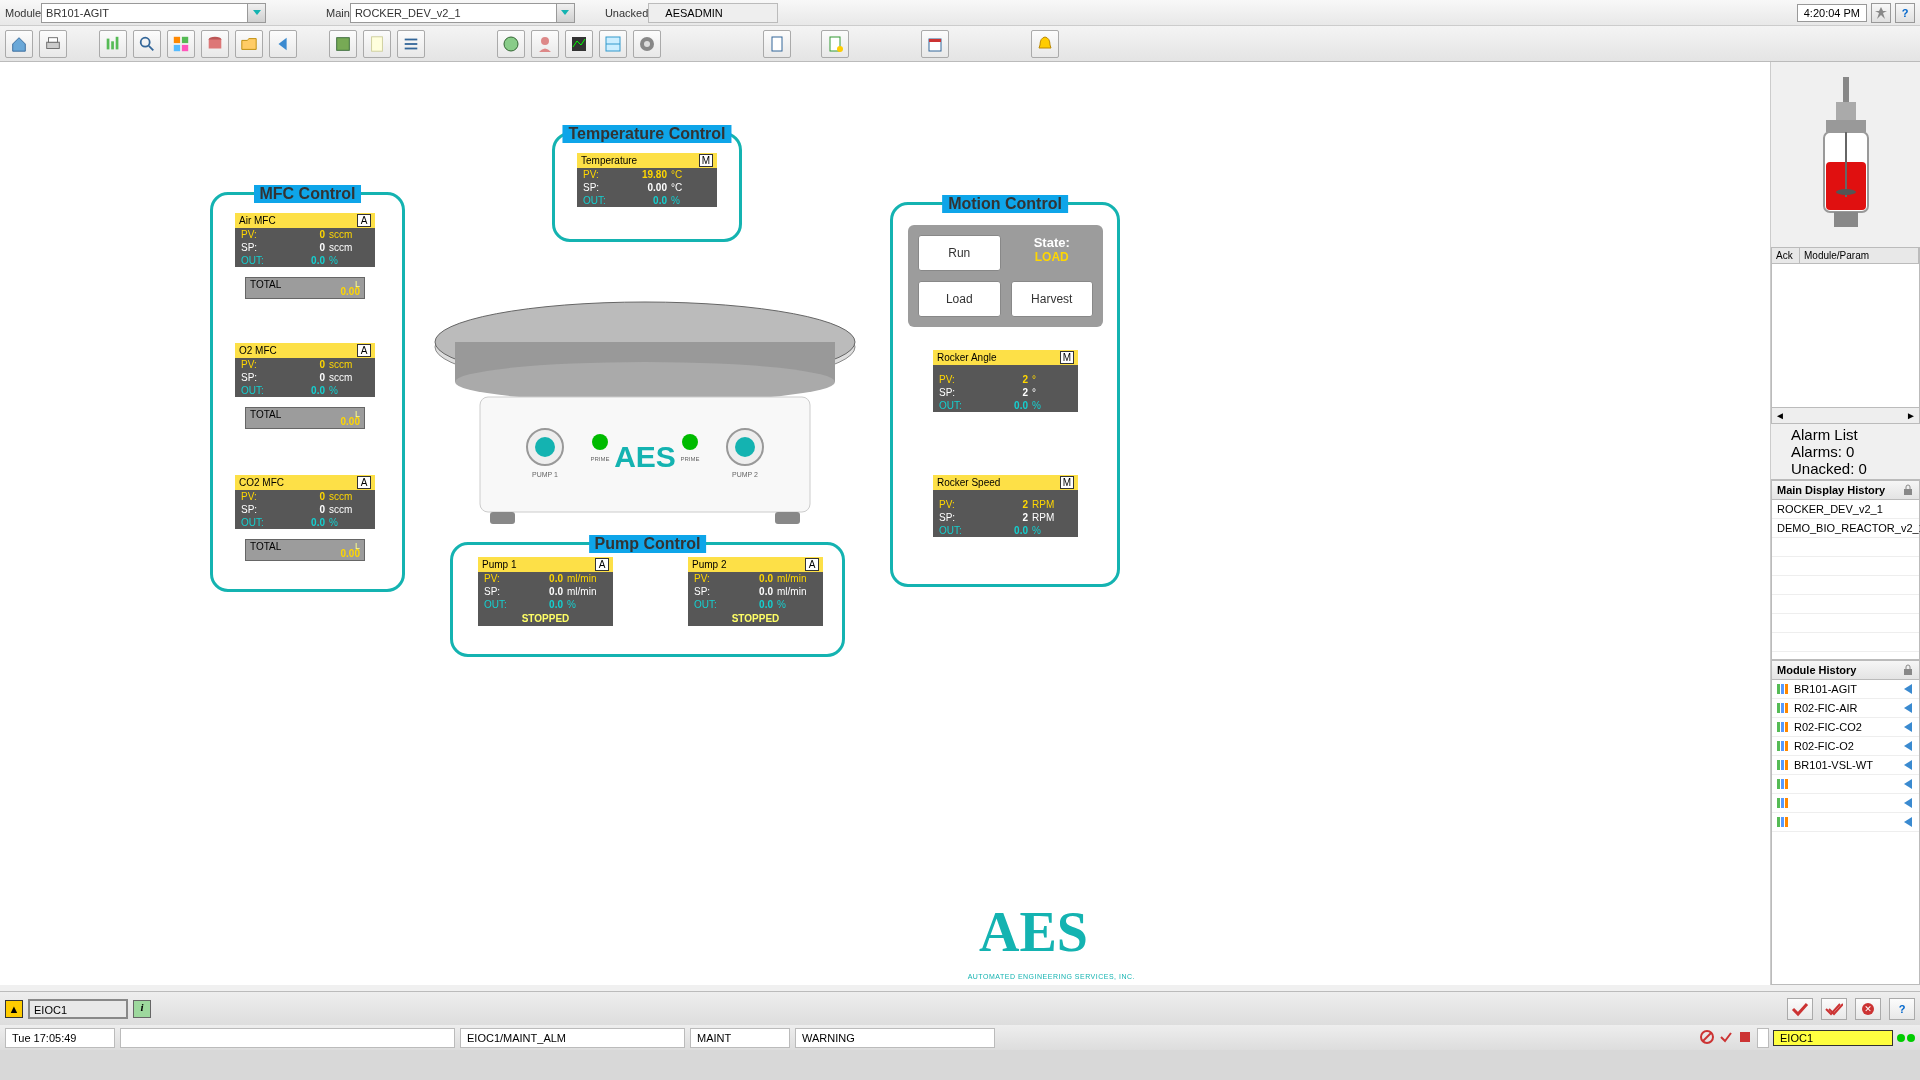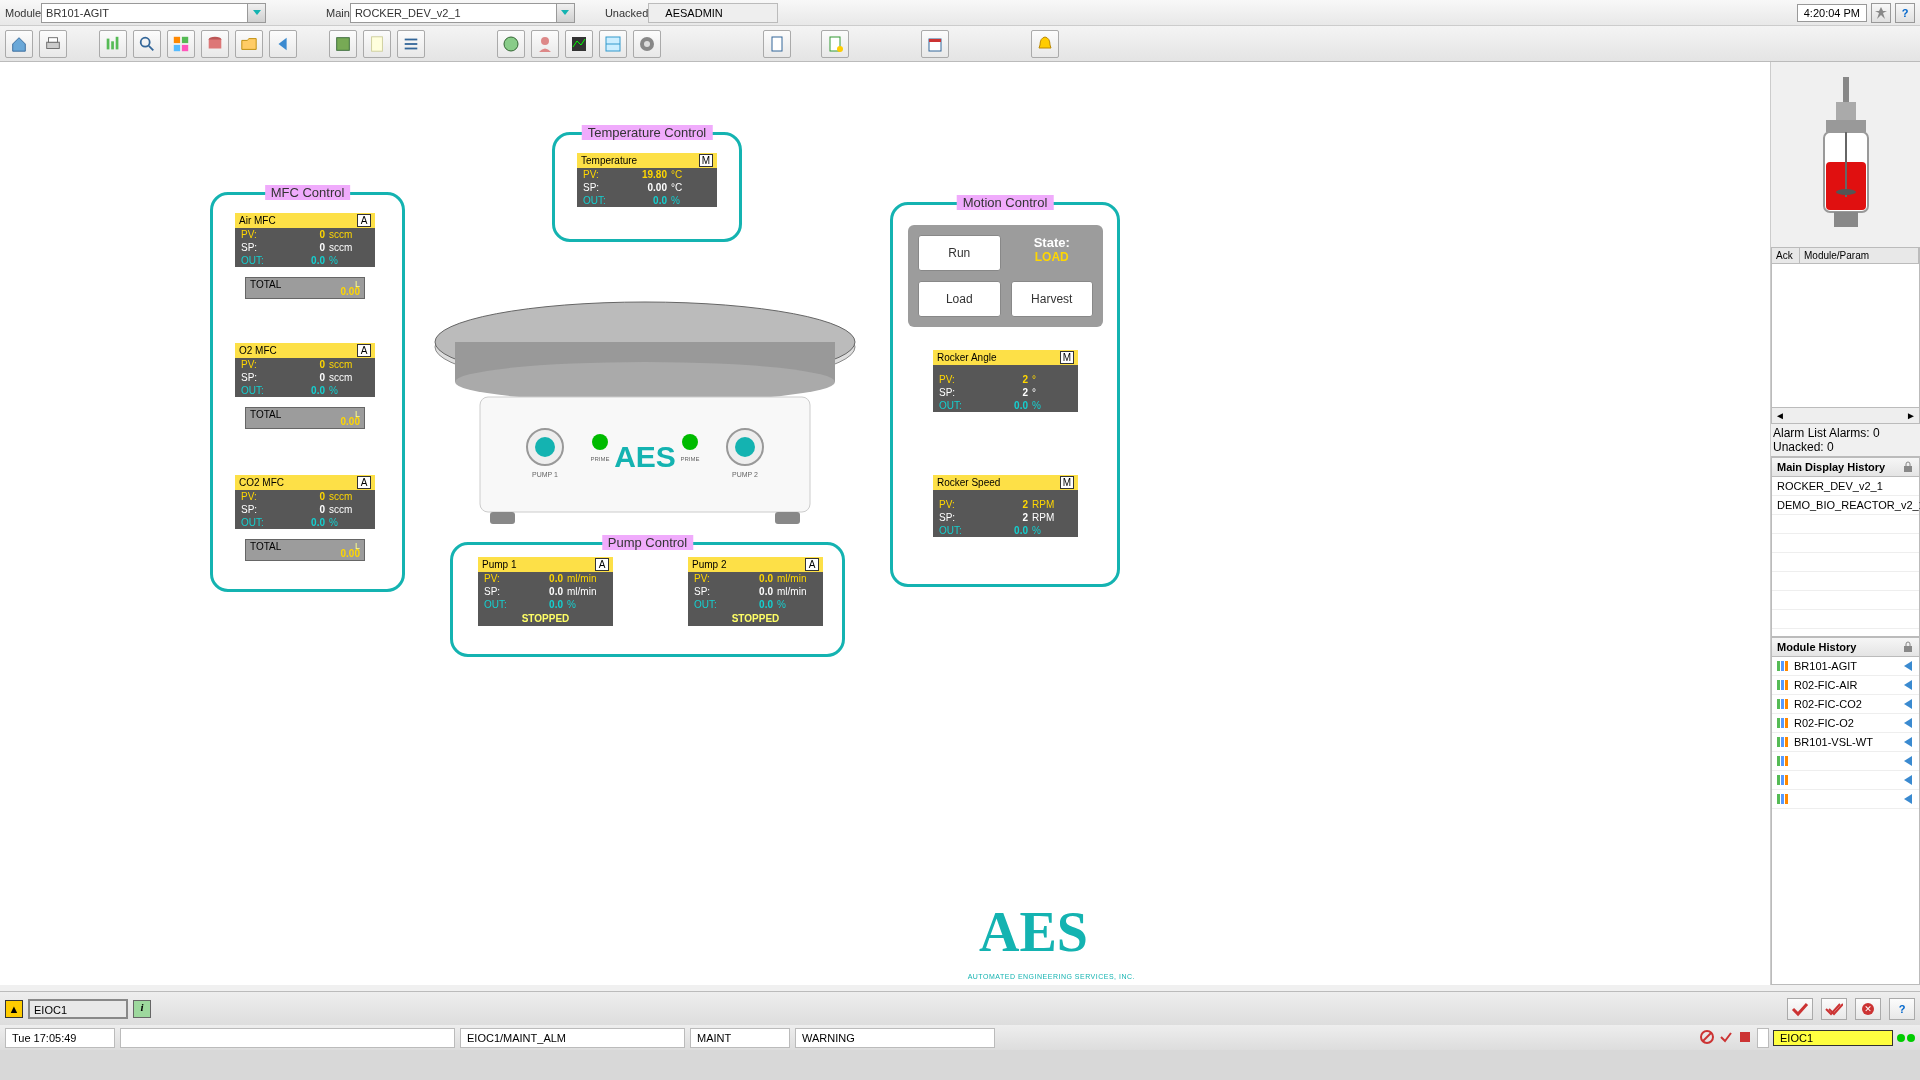--- a/index.html
+++ b/index.html
@@ -20,21 +20,21 @@
 .toolbar { height: 36px; background: linear-gradient(#f4f4f4,#e4e4e4); border-bottom: 1px solid #bbb; display: flex; align-items: center; padding: 0 5px; gap: 6px; }
 .toolbar .tb-btn { width: 28px; height: 28px; background: linear-gradient(#fcfcfc,#e8e8e8); border: 1px solid #aaa; border-radius: 2px; display: flex; align-items: center; justify-content: center; }
 .toolbar .tb-sep { width: 20px; }
 
 
 .main-area { position: absolute; top: 62px; left: 0; right: 0; bottom: 95px; background: #fff; }
 .canvas { position: absolute; top: 0; left: 0; width: 1295px; height: 100%; background: #fff; }
 
 
 .group-box { position: absolute; border: 3px solid #14b3b1; border-radius: 18px; }
-.group-label { position: absolute; top: -10px; left: 50%; transform: translateX(-50%); background: #f0abfc; padding: 0 6px; font-weight: normal; font-size: 13px; color: #333; white-space: nowrap; }
+.group-label { position: absolute; top: -10px; left: 50%; transform: translateX(-50%); background: #0ea5e9; padding: 0 6px; font-weight: bold; font-size: 16px; color: #333; white-space: nowrap; }
 
 
 .faceplate { position: absolute; background: #575757; color: #fff; font-size: 10px; }
 .faceplate .header { background: #fde047; color: #000; padding: 1px 4px; display: flex; justify-content: space-between; align-items: center; }
 .faceplate .header .mode { background: #fff; color: #000; width: 14px; height: 13px; text-align: center; font-size: 10px; border: 1px solid #333; line-height: 11px; }
 .faceplate .row { display: flex; padding: 1px 6px; }
 .faceplate .row .lbl { width: 35px; }
 .faceplate .row .val { flex: 1; text-align: right; padding-right: 4px; font-weight: bold; }
 .faceplate .row .unit { width: 40px; text-align: left; }
 .pv-label { color: #ffd700; }
@@ -57,21 +57,21 @@
 .state-cell .val { color: #ffd700; font-weight: bold; font-size: 12px; }
 
 
 .right-col { position: absolute; top: 0; right: 0; width: 150px; height: 100%; display: flex; flex-direction: column; border-left: 1px solid #ccc; background: #f0f0f0;}
 .reactor-img { height: 185px; background:#f0f0f0; display:flex; align-items:center; justify-content:center; }
 .alarm-tbl-head { background: #e8e8e8; border: 1px solid #bbb; display:flex; font-size:10px; }
 .alarm-tbl-head div { padding:2px 4px; border-right:1px solid #bbb;}
 .alarm-tbl-body { flex:0 0 160px; background:#fff; border:1px solid #bbb; border-top:none; overflow:hidden; position:relative;}
 .alarm-scroll { position:absolute; bottom:0; left:0; right:0; height:16px; background:#eee; border-top:1px solid #bbb; display:flex; justify-content:space-between; align-items:center;}
 .alarm-scroll span{ font-size:10px; padding:0 3px;}
-.alarm-summary { font-size:12px; padding:2px 2px; border-bottom:1px solid #bbb; background:#f0f0f0;}
+.alarm-summary { font-size:15px; padding:2px 20px; border-bottom:1px solid #bbb; background:#f0f0f0;}
 .panel-header { background: linear-gradient(#f6f6f6,#e4e4e4); border:1px solid #bbb; padding:3px 5px; font-weight:bold; font-size:11px; display:flex; justify-content:space-between; align-items:center;}
 .panel-header .lock { width:12px; height:12px; }
 .history-list { background:#fff; border:1px solid #bbb; border-top:none; }
 .history-list .item { padding:3px 5px; border-bottom:1px solid #eee; font-size:11px; }
 .module-list { background:#fff; border:1px solid #bbb; border-top:none; flex:1; overflow:auto;}
 .module-list .item { display:flex; align-items:center; padding:2px 4px; border-bottom:1px solid #eee; gap:4px; }
 .module-list .mod-icon { width:14px; height:14px; flex-shrink:0; }
 .module-list .item .nm { flex:1; font-size:11px; }
 .module-list .back-icon { width:14px; height:14px; flex-shrink:0; }
 

